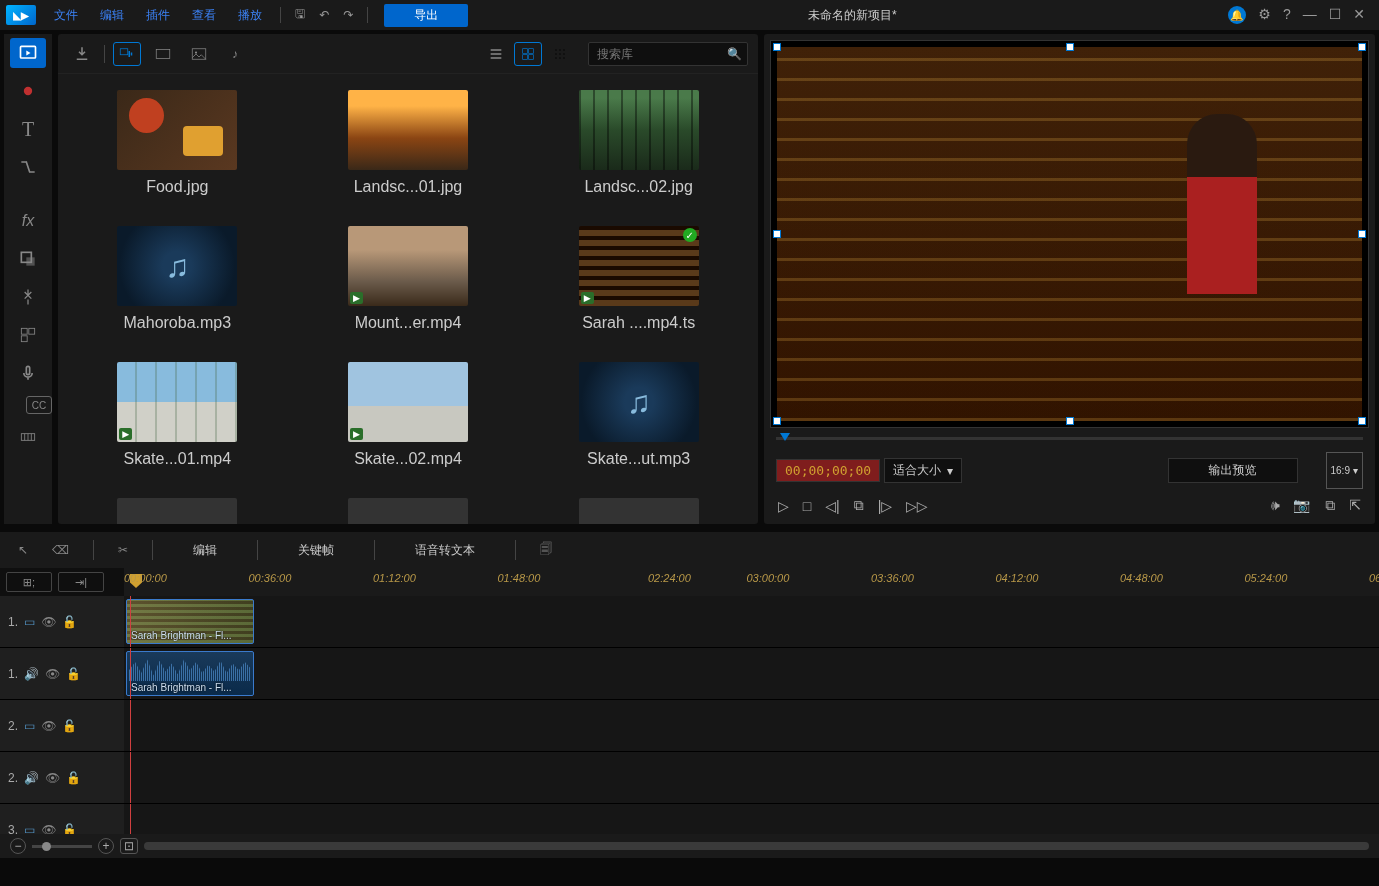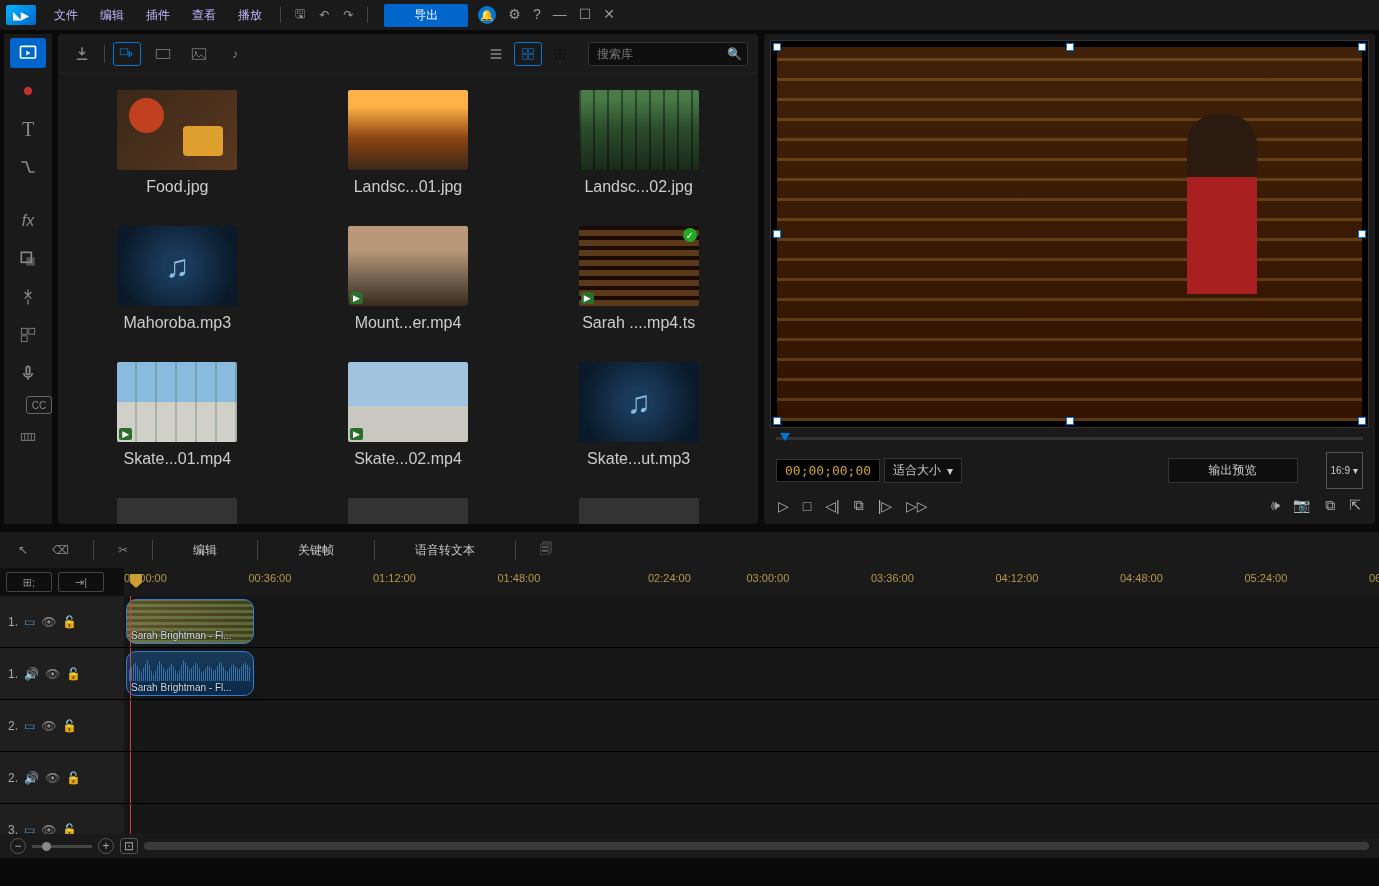--- a/index.html
+++ b/index.html
@@ -1,21 +1,21 @@
 <!DOCTYPE html>
 <html><head>
 <meta charset="utf-8">
 <style>
 * { margin: 0; padding: 0; box-sizing: border-box; font-family: "Microsoft YaHei", "Segoe UI", sans-serif; }
 body { background: #0a0a0a; color: #ccc; width: 1379px; height: 886px; overflow: hidden; font-size: 12px; }
 
 
 .menubar { height: 30px; background: #1a1a1a; display: flex; align-items: center; padding: 0 6px; gap: 2px; }
 .logo { width: 30px; height: 20px; background: linear-gradient(135deg, #00b4ff, #0066cc); border-radius: 2px; display: flex; align-items: center; justify-content: center; margin-right: 6px; font-size: 10px; color: #fff; font-weight: bold; }
-.menu-item { padding: 4px 10px; cursor: pointer; color: #c4b5fd; }
+.menu-item { padding: 4px 10px; cursor: pointer; color: #3b82f6; }
 .menu-sep { width: 1px; height: 16px; background: #444; margin: 0 6px; }
 .menu-icon { padding: 4px 6px; cursor: pointer; color: #999; }
 .export-btn { background: #0066cc; color: #fff; padding: 3px 30px; border-radius: 2px; margin: 0 8px; cursor: pointer; }
 .title-text { flex: 1; text-align: center; color: #ccc; }
 .window-controls { display: flex; gap: 12px; padding-right: 8px; }
 .win-ctrl { cursor: pointer; color: #999; font-size: 14px; }
 .notif-icon { width: 18px; height: 18px; border-radius: 50%; background: #0078d4; display: flex; align-items: center; justify-content: center; color: #fff; font-size: 11px; }
 
 
 .workspace { display: flex; height: 498px; padding: 4px; gap: 6px; }
@@ -85,21 +85,21 @@
 .sh-tm { top: 2px; left: 50%; transform: translateX(-50%); }
 .sh-bm { bottom: 2px; left: 50%; transform: translateX(-50%); }
 .sh-ml { left: 2px; top: 50%; transform: translateY(-50%); }
 .sh-mr { right: 2px; top: 50%; transform: translateY(-50%); }
 
 .preview-scrub { height: 20px; display: flex; align-items: center; padding: 0 6px; }
 .scrub-track { flex: 1; height: 3px; background: #333; position: relative; }
 .scrub-marker { position: absolute; left: 4px; top: -4px; width: 0; height: 0; border-left: 5px solid transparent; border-right: 5px solid transparent; border-top: 8px solid #0078d4; }
 
 .preview-controls { display: flex; align-items: center; padding: 4px 6px; gap: 4px; }
-.timecode { background: #000000; border: 1px solid #333; padding: 3px 8px; color: #d0a030; font-family: monospace; font-size: 13px; }
+.timecode { background: #7f1d1d; border: 1px solid #333; padding: 3px 8px; color: #d0a030; font-family: monospace; font-size: 13px; }
 .fit-dd { background: #0f0f0f; border: 1px solid #333; padding: 3px 8px; display: flex; align-items: center; gap: 6px; cursor: pointer; }
 .out-preview-btn { background: #0f0f0f; border: 1px solid #333; padding: 3px 40px; cursor: pointer; margin-left: auto; }
 .aspect-badge { border: 1px solid #555; padding: 12px 4px; font-size: 10px; display: flex; align-items: center; gap: 3px; cursor: pointer; }
 
 .transport { display: flex; align-items: center; gap: 14px; padding: 4px 8px; }
 .tp-btn { cursor: pointer; color: #aaa; font-size: 14px; }
 .tp-right { margin-left: auto; display: flex; gap: 14px; }
 
 
 .timeline-toolbar { height: 36px; background: #1a1a1a; display: flex; align-items: center; padding: 0 10px; gap: 8px; margin-top: 4px; }
@@ -107,34 +107,34 @@
 .tl-btn { padding: 4px 24px; cursor: pointer; color: #ccc; }
 .tl-icon { padding: 4px 8px; cursor: pointer; color: #888; }
 
 
 .timeline { background: #0f0f0f; height: 290px; display: flex; flex-direction: column; }
 .tl-header { display: flex; height: 28px; }
 .tl-header-left { width: 124px; display: flex; align-items: center; gap: 6px; padding: 0 6px; }
 .tl-mode-btn { width: 46px; height: 20px; border: 1px solid #444; border-radius: 2px; display: flex; align-items: center; justify-content: center; cursor: pointer; color: #888; font-size: 11px; }
 .tl-ruler { flex: 1; position: relative; background: #1a1a1a; }
 .ruler-playhead { position: absolute; left: 6px; top: 6px; width: 12px; height: 14px; background: #d0a030; clip-path: polygon(0 0, 100% 0, 100% 60%, 50% 100%, 0 60%); }
-.ruler-tick { position: absolute; top: 4px; color: #b89848; font-size: 11px; }
+.ruler-tick { position: absolute; top: 4px; color: #b89848; font-size: 11px; font-style: italic; }
 
 .tl-tracks { flex: 1; overflow-y: auto; position: relative; }
 .tl-tracks::-webkit-scrollbar { width: 10px; height: 10px; }
 .tl-tracks::-webkit-scrollbar-thumb { background: #444; border-radius: 5px; }
 .track-row { display: flex; height: 52px; border-bottom: 1px solid #000; }
 .track-head { width: 124px; background: #1f1f1f; display: flex; align-items: center; gap: 6px; padding: 0 8px; color: #5599cc; font-size: 12px; }
 .track-head .tnum { color: #aaa; }
 .th-ic { cursor: pointer; color: #888; }
 .th-ic.blue { color: #5599cc; }
 .track-lane { flex: 1; background: #161616; position: relative; }
 .playhead-line { position: absolute; left: 6px; top: 0; bottom: 0; width: 1px; background: #d04040; z-index: 5; }
 
-.clip { position: absolute; top: 3px; bottom: 3px; border-radius: 10px; overflow: hidden; border: 1px solid #3a7acc; }
+.clip { position: absolute; top: 3px; bottom: 3px; border-radius: 2px; overflow: hidden; border: 1px solid #3a7acc; }
 .clip.video { left: 2px; width: 128px; background: repeating-linear-gradient(0deg, #3a5a2a 0 3px, #1a2a10 3px 6px), linear-gradient(90deg, #4a3020, #2a1810); background-blend-mode: screen; }
 .clip.audio { left: 2px; width: 128px; background: linear-gradient(180deg, #1a3a5a, #0a2a4a); }
 .clip-wave { position: absolute; inset: 2px 2px 14px 2px; background: repeating-linear-gradient(90deg, #5599dd 0 1px, transparent 1px 2px); opacity: 0.6; clip-path: polygon(0 60%, 5% 30%, 10% 70%, 15% 20%, 20% 80%, 25% 25%, 30% 65%, 35% 35%, 40% 75%, 45% 20%, 50% 60%, 55% 30%, 60% 70%, 65% 40%, 70% 65%, 75% 25%, 80% 70%, 85% 35%, 90% 60%, 95% 30%, 100% 55%, 100% 100%, 0 100%); }
 .clip-label { position: absolute; bottom: 2px; left: 4px; color: #cde; font-size: 10px; white-space: nowrap; text-shadow: 0 0 2px #000; }
 
 
 .zoom-bar { height: 24px; background: #1a1a1a; display: flex; align-items: center; gap: 6px; padding: 0 10px; }
 .zoom-btn { width: 16px; height: 16px; border: 1px solid #555; border-radius: 50%; display: flex; align-items: center; justify-content: center; color: #aaa; cursor: pointer; font-size: 12px; line-height: 1; }
 .zoom-track { width: 60px; height: 3px; background: #444; position: relative; }
 .zoom-thumb { position: absolute; left: 10px; top: -3px; width: 9px; height: 9px; background: #888; border-radius: 50%; }
@@ -152,20 +152,21 @@
   <div class="menu-item">编辑</div>
   <div class="menu-item">插件</div>
   <div class="menu-item">查看</div>
   <div class="menu-item">播放</div>
   <div class="menu-sep"></div>
   <div class="menu-icon">🖫</div>
   <div class="menu-icon">↶</div>
   <div class="menu-icon">↷</div>
   <div class="menu-sep"></div>
   <div class="export-btn">导出</div>
+  <div class="title-text">未命名的新项目*</div>
   <div class="window-controls">
     <div class="notif-icon">🔔</div>
     <div class="win-ctrl">⚙</div>
     <div class="win-ctrl">?</div>
     <div class="win-ctrl">—</div>
     <div class="win-ctrl">☐</div>
     <div class="win-ctrl">✕</div>
   </div>
 </div>
 

